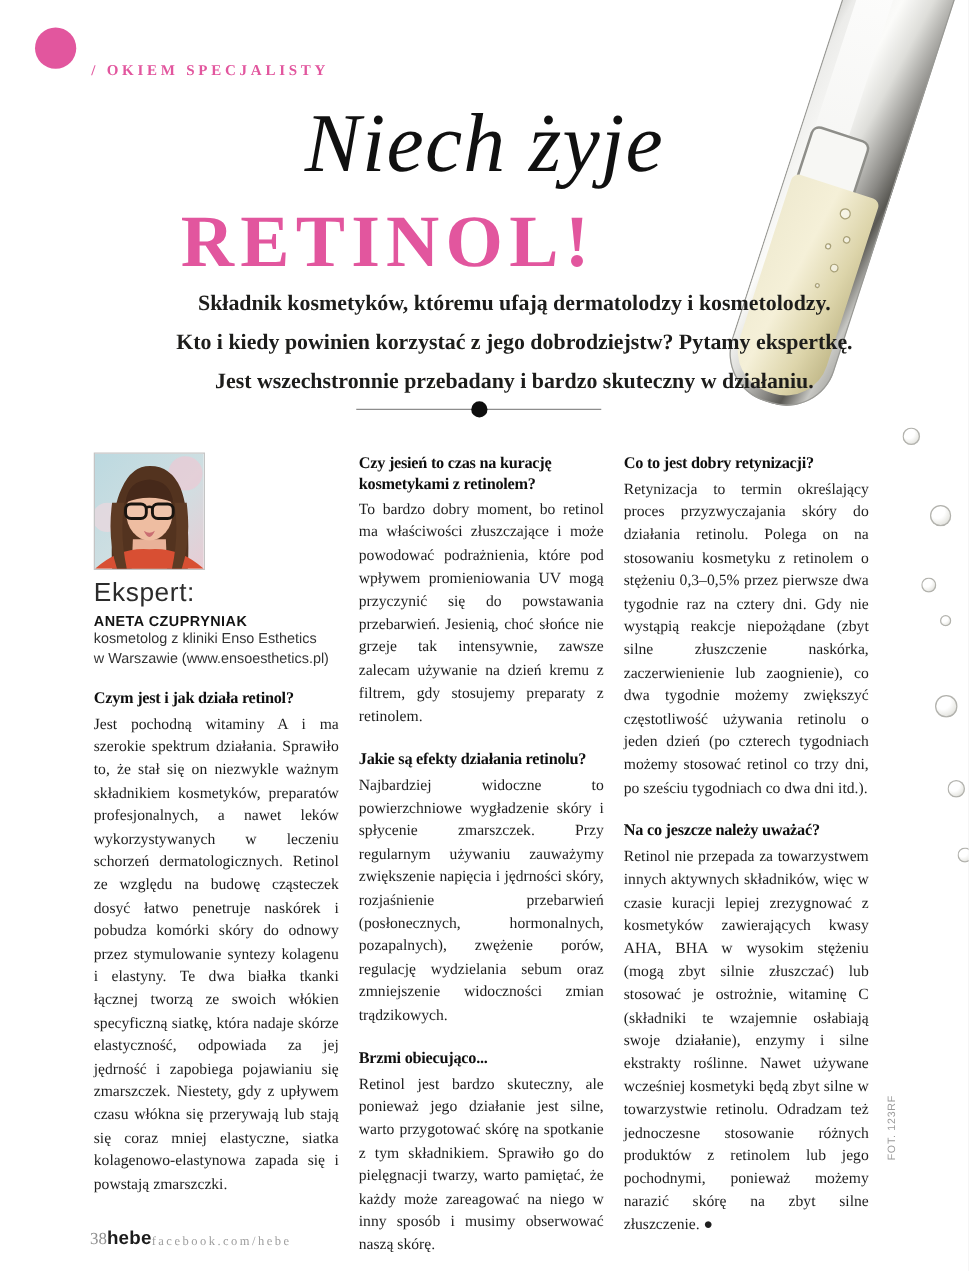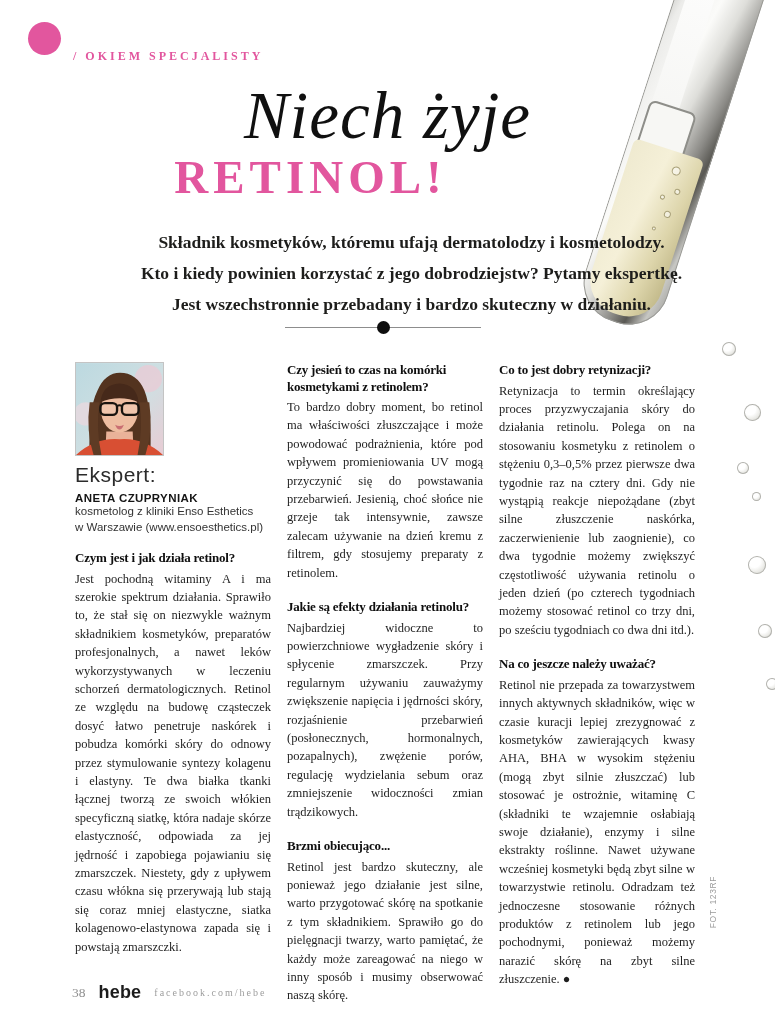--- a/index.html
+++ b/index.html
@@ -12,22 +12,22 @@
   
   .brand-dot { position:absolute; left:28px; top:22px; width:33px; height:33px;
     border-radius:50%; background:var(--pink,#e2569e); }
   .section-title { position:absolute; left:73px; top:24px;
     font-weight:700; font-size:16px; letter-spacing:3.5px; color:#181818; white-space:nowrap; }
   .section-sub { position:absolute; left:73px; top:49px;
     font-weight:700; font-size:12px; letter-spacing:3px; color:var(--pink,#e2569e); white-space:nowrap; }
   
   .hero-title1 { position:absolute; left:0; top:82px; width:775px; text-align:center;
     font-style:italic; font-weight:400; font-size:67px; line-height:66px; color:#101010; letter-spacing:1px; }
-  .hero-title2 { position:absolute; left:0; top:146px; width:621px; text-align:center;
-    font-weight:700; font-size:47px; line-height:62px; letter-spacing:5px; color:var(--pink,#e2569e); }
+  .hero-title2 { position:absolute; left:0; top:162px; width:621px; text-align:center;
+    font-weight:700; font-size:59px; line-height:62px; letter-spacing:5px; color:var(--pink,#e2569e); }
   .standfirst { position:absolute; left:0; top:227px; width:775px; text-align:center;
     font-weight:700; font-size:17.5px; line-height:31px; color:#1d1d1b;margin-left:24px; }
   
   .divider { position:absolute; left:285px; top:327px; width:196px; height:1px; background:#8d8d8d; }
   .divider-dot { position:absolute; left:377px; top:321px; width:13px; height:13px; border-radius:50%; background:#0e0e0e; }
   
   .columns { position:absolute; left:75px; top:362px; width:620px; display:flex; gap:16px; }
   .col { width:196px; }
   .q-heading { font-weight:700; font-size:13px; line-height:16.5px; color:#0f0f0f;
     letter-spacing:-0.2px; margin-bottom:3px; }
@@ -54,23 +54,23 @@
     background:linear-gradient(100deg,#efead0 0%,#f5f0d8 38%,#ddd5ab 72%,#beb585 100%);
     border-radius:6px 6px 34px 34px; }
   .bubble { position:absolute; border-radius:50%; border:1px solid #a8a078; background:rgba(255,255,255,0.55); }
   .drop { position:absolute; border-radius:50%;
     background:radial-gradient(circle at 35% 30%, #ffffff 0%, #ffffff 35%, #ebebe7 62%, #c6c6c2 100%);
     box-shadow:inset 0 0 0 1px #b2b2ad; }
   
   .photo-credit { position:absolute; left:708px; top:876px;
     writing-mode:vertical-rl; transform:rotate(180deg);
     font-family:"Liberation Sans", sans-serif; font-size:8.5px; color:#9b9b9b; letter-spacing:0.6px; }
-  .footer { position:absolute; left:72px; top:982px; display:flex; align-items:center; gap:13px; }
+  .footer { position:absolute; left:72px; top:982px; display:flex; align-items:flex-end; }
   .page-num { font-size:13.5px; color:#8f8f8f; }
-  .logo { font-family:"Liberation Sans", sans-serif; font-weight:700; font-size:18px; color:#1c1c1c; letter-spacing:0.2px; }
+  .logo { font-family:"Liberation Sans", sans-serif; font-weight:700; font-size:15px; color:#1c1c1c; letter-spacing:0.2px; }
   .social { font-size:10px; color:#9d9d9d; letter-spacing:2px; }
 </style>
 </head>
 <body>
 
 <div class="page">
 
   <div class="pipette">
     <div class="tube-highlight"></div>
     <div class="window"></div>
@@ -138,21 +138,21 @@
         <div class="expert-role">w Warszawie (www.ensoesthetics.pl)</div>
       </div>
       <div class="section">
         <div class="q-heading">Czym jest i jak działa retinol?</div>
         <p class="body-text">Jest pochodną witaminy A i ma szerokie spektrum działania. Sprawiło to, że stał się on niezwykle ważnym składnikiem kosmetyków, preparatów profesjonalnych, a nawet leków wykorzystywanych w leczeniu schorzeń dermatologicznych. Retinol ze względu na budowę cząsteczek dosyć łatwo penetruje naskórek i pobudza komórki skóry do odnowy przez stymulowanie syntezy kolagenu i elastyny. Te dwa białka tkanki łącznej tworzą ze swoich włókien specyficzną siatkę, która nadaje skórze elastyczność, odpowiada za jej jędrność i zapobiega pojawianiu się zmarszczek. Niestety, gdy z upływem czasu włókna się przerywają lub stają się coraz mniej elastyczne, siatka kolagenowo-elastynowa zapada się i powstają zmarszczki.</p>
       </div>
     </div>
 
     <div class="col">
       <div class="section">
-        <div class="q-heading">Czy jesień to czas na komórki kosmetykami z retinolem?</div>
+        <div class="q-heading">Czy jesień to czas na kurację kosmetykami z retinolem?</div>
         <p class="body-text">To bardzo dobry moment, bo retinol ma właściwości złuszczające i może powodować podrażnienia, które pod wpływem promieniowania UV mogą przyczynić się do powstawania przebarwień. Jesienią, choć słońce nie grzeje tak intensywnie, zawsze zalecam używanie na dzień kremu z filtrem, gdy stosujemy preparaty z retinolem.</p>
       </div>
       <div class="section">
         <div class="q-heading">Jakie są efekty działania retinolu?</div>
         <p class="body-text">Najbardziej widoczne to powierzchniowe wygładzenie skóry i spłycenie zmarszczek. Przy regularnym używaniu zauważymy zwiększenie napięcia i jędrności skóry, rozjaśnienie przebarwień (posłonecznych, hormonalnych, pozapalnych), zwężenie porów, regulację wydzielania sebum oraz zmniejszenie widoczności zmian trądzikowych.</p>
       </div>
       <div class="section">
         <div class="q-heading">Brzmi obiecująco...</div>
         <p class="body-text">Retinol jest bardzo skuteczny, ale ponieważ jego działanie jest silne, warto przygotować skórę na spotkanie z tym składnikiem. Sprawiło go do pielęgnacji twarzy, warto pamiętać, że każdy może zareagować na niego w inny sposób i musimy obserwować naszą skórę.</p>
       </div>

